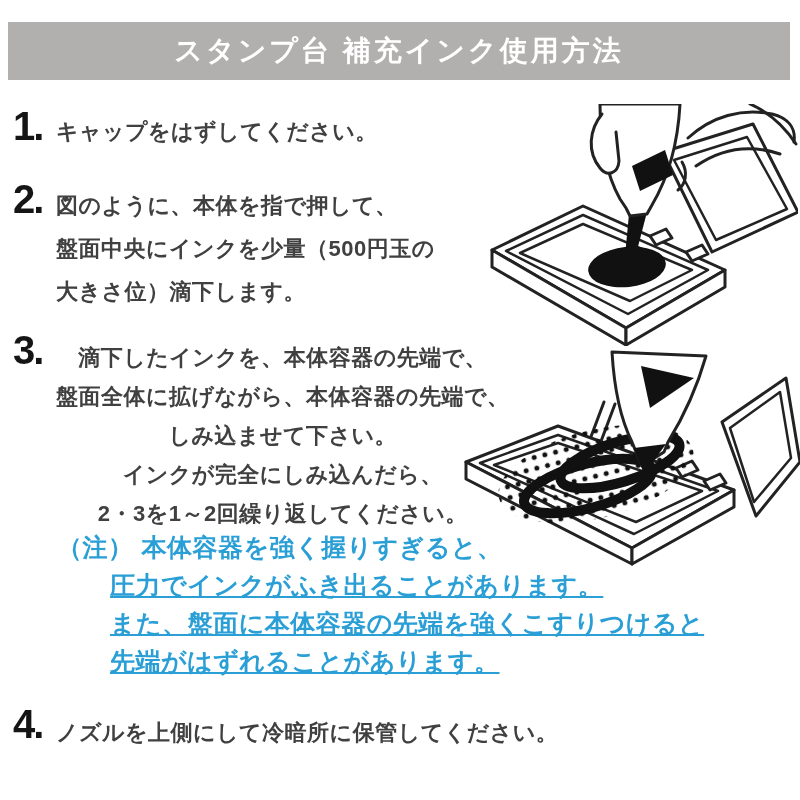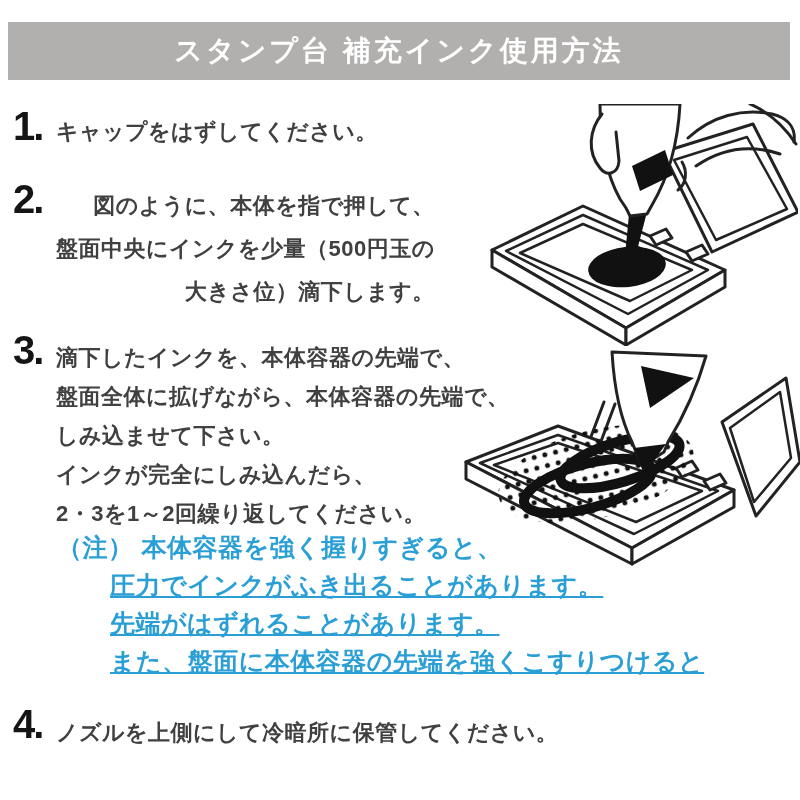--- a/index.html
+++ b/index.html
@@ -42,21 +42,21 @@
 <body>
 
 <div class="abs header-bar">
   <span class="header-title">スタンプ台 補充インク使用方法</span>
 </div>
 
 <div class="abs step-num" style="left:13px;top:106px;">1.</div>
 <div class="abs step-text" style="left:56px;top:117px;">キャップをはずしてください。</div>
 
 <div class="abs step-num" style="left:13px;top:179px;">2.</div>
-<div class="abs step-text lh43" style="left:56px;top:184px;text-align:right;">
+<div class="abs step-text lh43" style="left:56px;top:184px;">
   <div>図のように、本体を指で押して、</div>
   <div>盤面中央にインクを少量（500円玉の</div>
   <div>大きさ位）滴下します。</div>
 </div>
 
 <svg class="abs" style="left:450px;top:104px;" width="348" height="242" viewBox="0 0 348 242">
   <g stroke="#222" stroke-width="3" fill="#ffffff" stroke-linejoin="round" stroke-linecap="round">
 
     <g>
       <polygon points="213,48 303,20 348,108 262,148"></polygon>
@@ -87,21 +87,21 @@
       <path d="M152,10 C139,26 137,48 150,64 C157,73 168,70 169,57 L166,28" fill="#fff"></path>
       <path d="M238,34 C262,12 292,4 322,10 C338,14 346,24 344,38"></path>
       <path d="M246,62 C272,44 300,40 330,50"></path>
       <path d="M232,58 C238,68 236,80 228,86"></path>
       <path d="M300,0 C318,8 334,22 346,40"></path>
     </g>
   </g>
 </svg>
 
 <div class="abs step-num" style="left:13px;top:330px;">3.</div>
-<div class="abs step-text lh39" style="left:56px;top:338px;">
+<div class="abs step-text lh39" style="left:56px;top:338px;text-align:center;">
   <div>滴下したインクを、本体容器の先端で、</div>
   <div>盤面全体に拡げながら、本体容器の先端で、</div>
   <div>しみ込ませて下さい。</div>
   <div>インクが完全にしみ込んだら、</div>
   <div>2・3を1～2回繰り返してください。</div>
 </div>
 
 <svg class="abs" style="left:436px;top:350px;" width="364" height="264" viewBox="0 0 364 264">
   <defs>
     <pattern id="dotpat" width="11" height="11" patternUnits="userSpaceOnUse">
@@ -145,20 +145,20 @@
     </g>
   </g>
 </svg>
 
 <div class="abs note-block" style="left:57px;top:528px;">
   <div class="note-first">
     <span class="note-label">（注）</span>
     <span>本体容器を強く握りすぎると、</span>
   </div>
   <div class="note-indent">圧力でインクがふき出ることがあります。</div>
+  <div class="note-indent">また、盤面に本体容器の先端を強くこすりつけると</div>
   <div class="note-indent">先端がはずれることがあります。</div>
-  <div class="note-indent">また、盤面に本体容器の先端を強くこすりつけると</div>
 </div>
 
 <div class="abs step-num" style="left:13px;top:704px;">4.</div>
 <div class="abs step-text lh42" style="left:56px;top:712px;">
   <div>ノズルを上側にして冷暗所に保管してください。</div>
 </div>
 
 </body></html>

